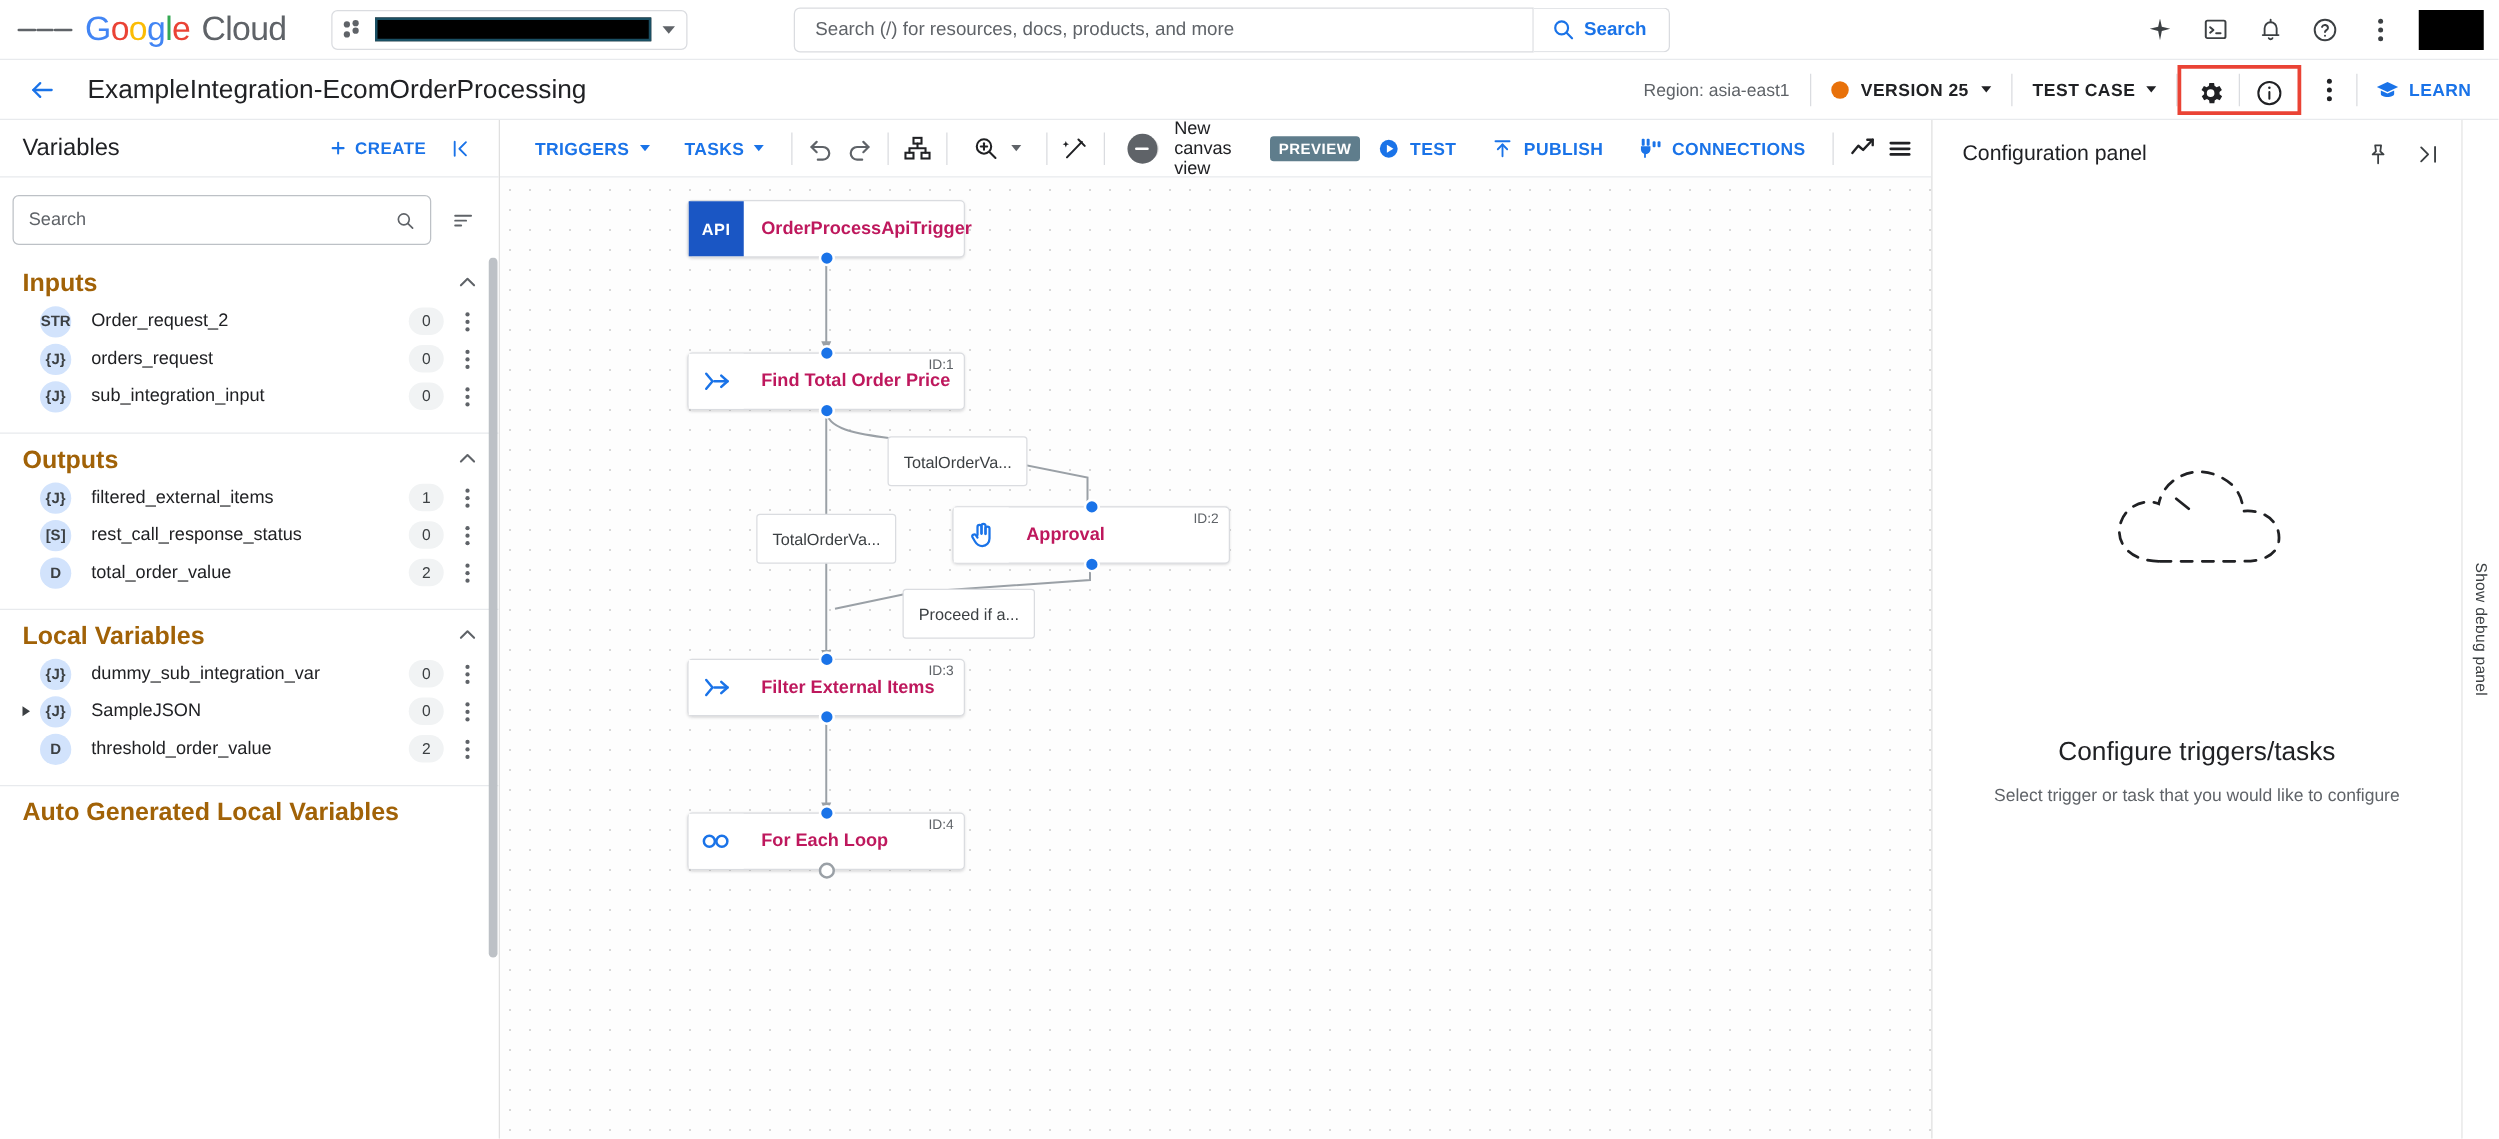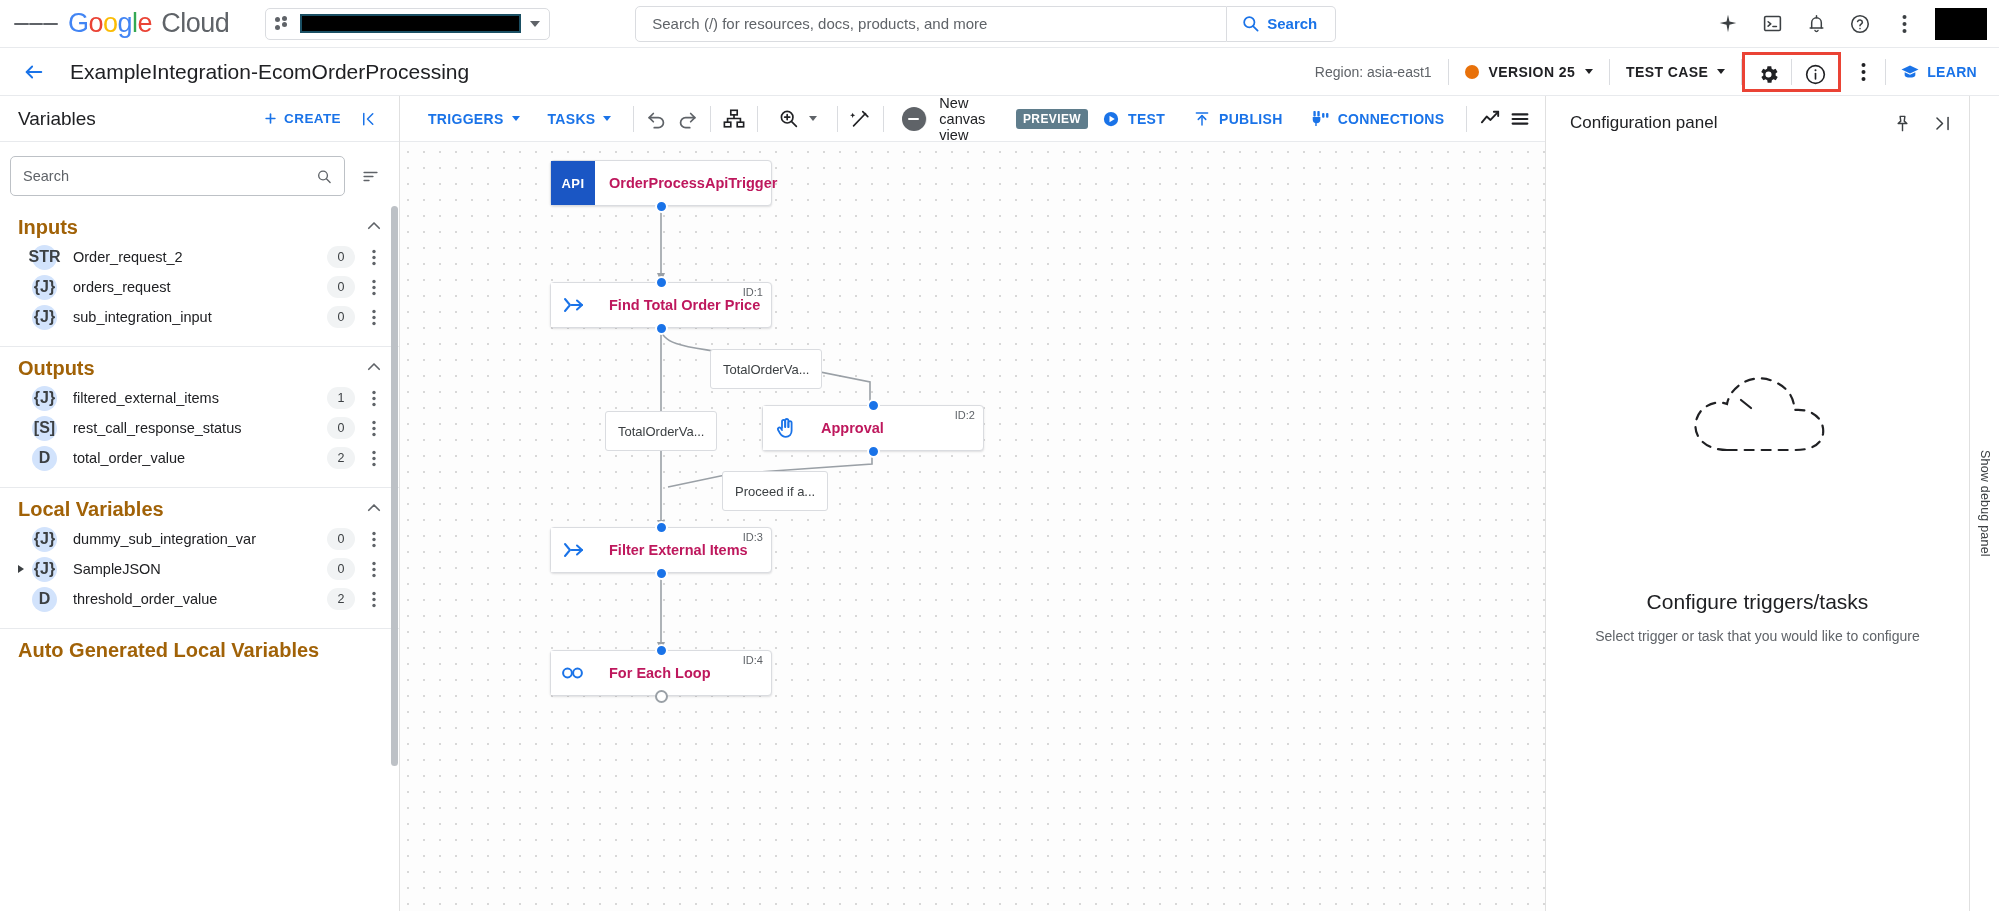--- a/index.html
+++ b/index.html
@@ -92,21 +92,21 @@
   .sortbtn { width:34px;height:34px;display:flex;align-items:center;justify-content:center;cursor:pointer;color:#5f6368;}
   .vp-scroll { flex:1 1 auto; overflow:hidden; position:relative; }
   .vgroup { padding:6px 0 0 0; }
   .vgroup + .vgroup { border-top:1px solid #e8eaed; margin-top:14px; }
   .vg-head { display:flex; align-items:center; padding:0 16px 0 18px; height:30px; cursor:pointer; }
   .vg-title { font-size:20px; font-weight:700; color:#a16207; }
   .vg-chev { margin-left:auto; color:#5f6368; font-size:13px; }
   .vrow { display:flex; align-items:center; height:30px; padding:0 12px 0 10px; cursor:pointer; }
   .vr-expander{ width:22px; flex:0 0 22px; display:flex; align-items:center; justify-content:center; color:#5f6368; font-size:9px;}
   .vtype { width:25px;height:25px;flex:0 0 25px; border-radius:50%; background:#d2e3fc; color:#3c4043;
-           display:flex;align-items:center;justify-content:center;font-size:16px;font-weight:700; }
+           display:flex;align-items:center;justify-content:center;font-size:12px;font-weight:700; }
   .vname { margin-left:16px; font-size:14.5px; color:#202124; white-space:nowrap; overflow:hidden; text-overflow:ellipsis; }
   .vcount { margin-left:auto; width:28px;height:22px;border-radius:11px;background:#f1f3f4;color:#3c4043;
             display:flex;align-items:center;justify-content:center;font-size:12.5px; }
   .vkebab { width:26px;height:26px;margin-left:6px;display:flex;align-items:center;justify-content:center;cursor:pointer;color:#5f6368;}
   .vp-scrollbar { position:absolute; right:1px; top:0; width:7px; height:560px; background:#bdc1c6; border-radius:4px; }
 
   
   .canvas { flex:1 1 auto; position:relative; overflow:hidden;
             background-color:#fdfdfd;
             background-image:radial-gradient(#d8d8d8 1.1px, transparent 1.1px);

